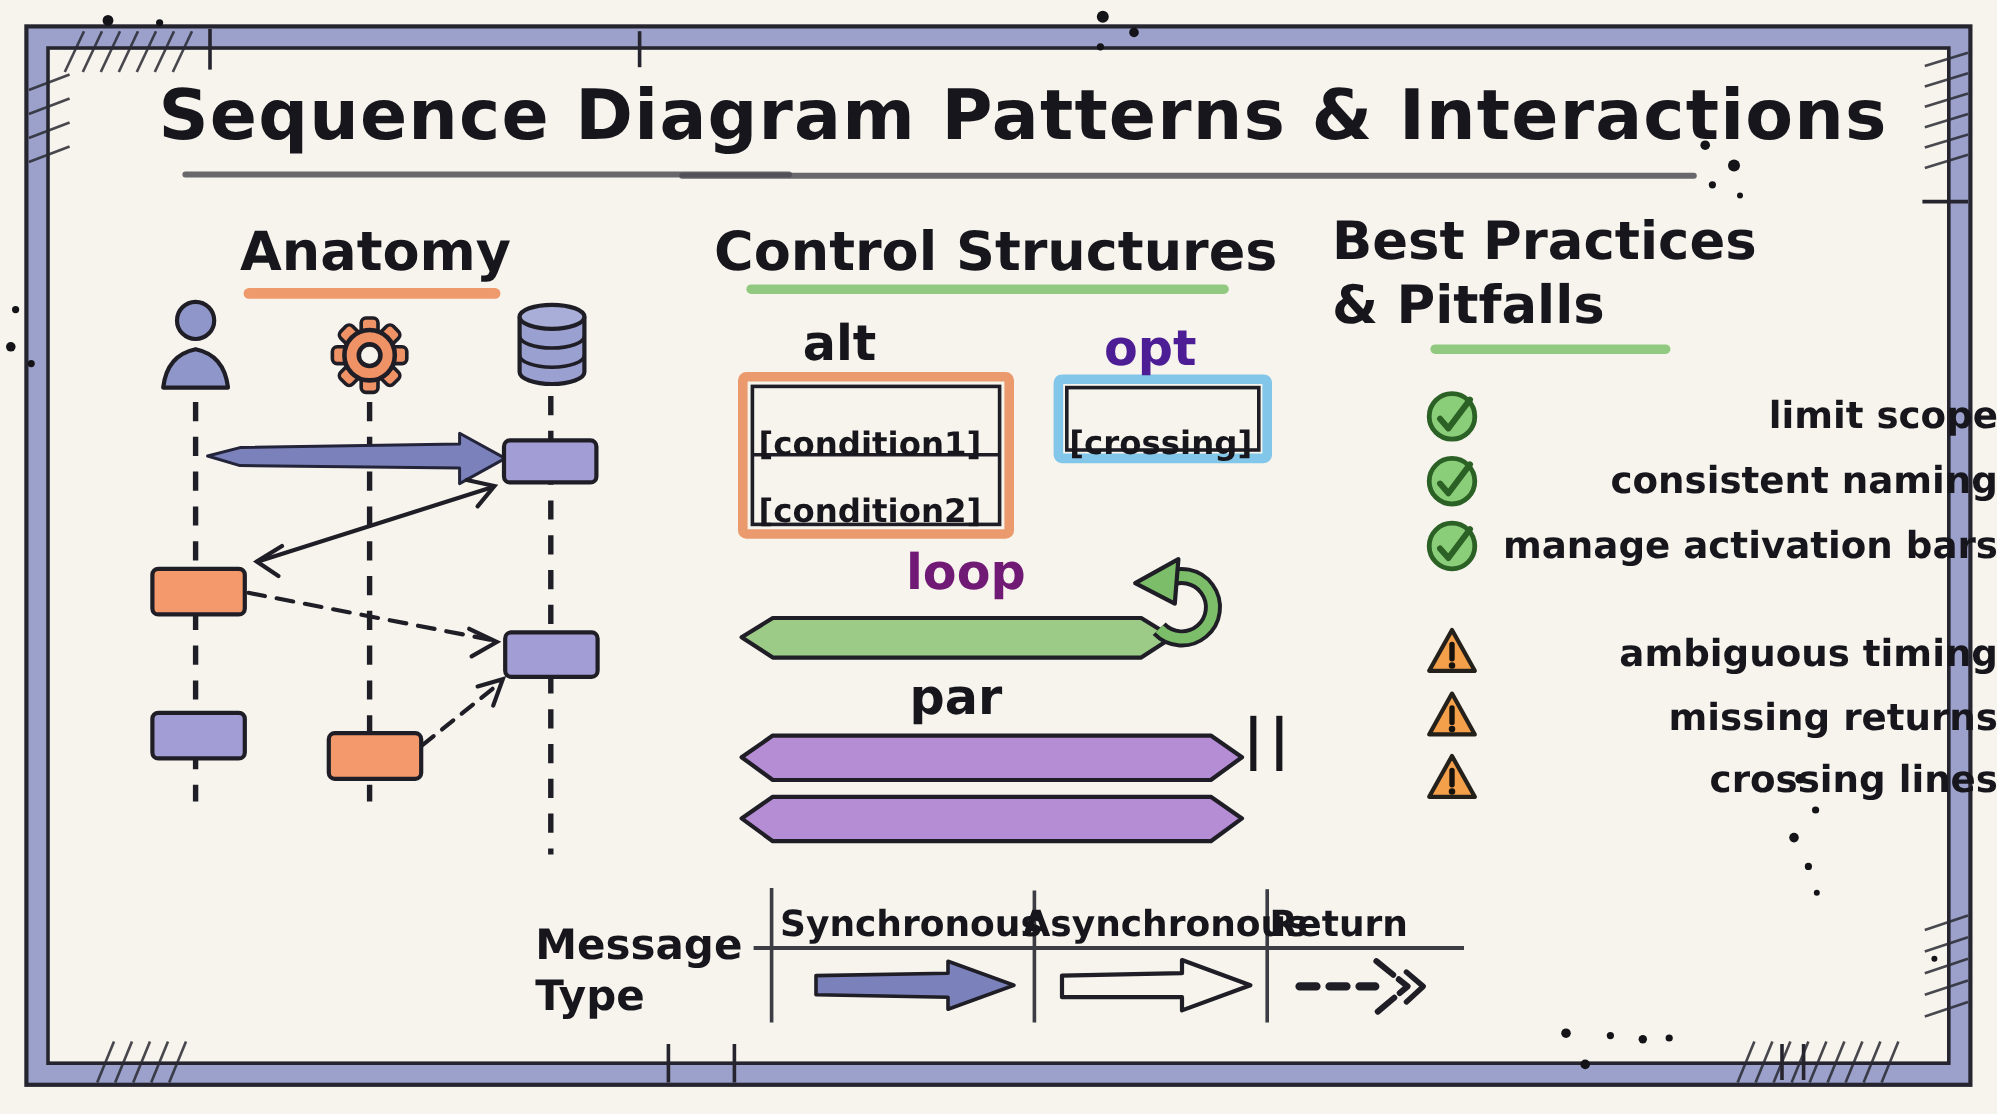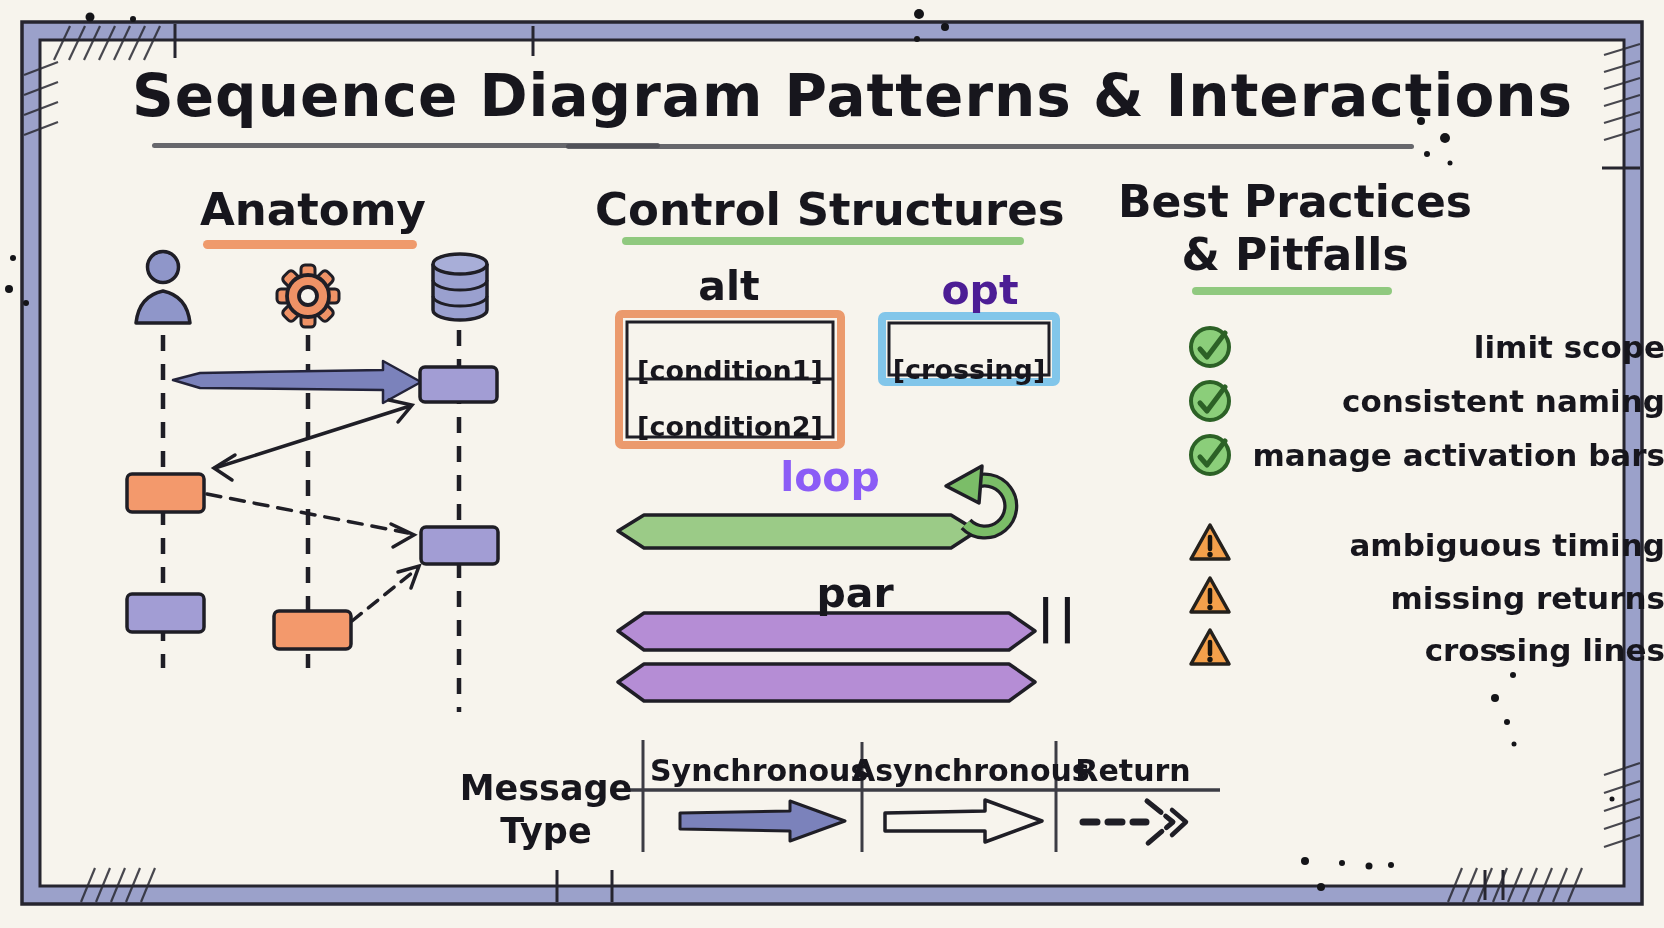--- a/index.html
+++ b/index.html
@@ -3,30 +3,30 @@
 <meta charset="utf-8">
 <style>
   html,body{margin:0;padding:0;}
   body{
     width:1664px;height:928px;position:relative;overflow:hidden;
     background:#f7f4ed;
     font-family:"DejaVu Sans","Liberation Sans",sans-serif;
     color:#17161d;
   }
   svg.scene{position:absolute;left:0;top:0;}
-  .txt{position:absolute;font-weight:700;text-align:center;line-height:40px;white-space:nowrap;}
+  .txt{position:absolute;font-weight:700;text-align:left;line-height:40px;white-space:nowrap;}
   .title{left:132px;top:60px;width:1310px;font-size:58px;line-height:72px;letter-spacing:1px;}
   .h-anatomy{left:200px;top:190px;width:220px;font-size:45px;}
   .h-control{left:595px;top:190px;width:460px;font-size:45px;}
   .h-bp1{left:1110px;top:182px;width:370px;font-size:44px;}
   .h-bp2{left:1110px;top:235px;width:370px;font-size:44px;}
   .lbl-alt{left:669px;top:266px;width:120px;font-size:41px;}
   .lbl-opt{left:920px;top:270px;width:120px;font-size:41px;color:#4c1d95;}
-  .lbl-loop{left:755px;top:457px;width:150px;font-size:41px;color:#8b5cf6;}
-  .lbl-par{left:780px;top:561px;width:150px;font-size:41px;margin-top:12px;}
+  .lbl-loop{left:755px;top:457px;width:150px;font-size:41px;color:#701a75;}
+  .lbl-par{left:758px;top:561px;width:150px;font-size:41px;}
   .par-mark{left:1036px;top:596px;width:46px;font-size:46px;letter-spacing:5px;}
   .cond{font-size:27px;margin-top:21px;}
   .c1{left:632px;top:330px;width:196px;}
   .c2{left:632px;top:386px;width:196px;}
   .c3{left:891px;top:329px;width:156px;}
   .li{font-size:31px;text-align:right;width:420px;left:1245px;}
   .g1{top:327px;} .g2{top:381px;} .g3{top:435px;}
   .w1{top:525px;} .w2{top:578px;} .w3{top:630px;}
   .th{font-size:30px;top:751px;}
   .th-sync{left:650px;width:206px;}

